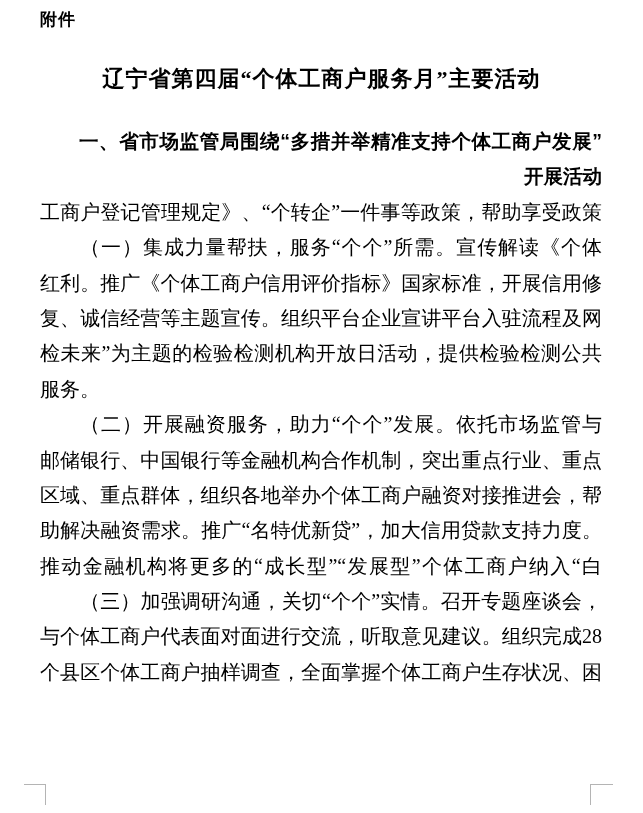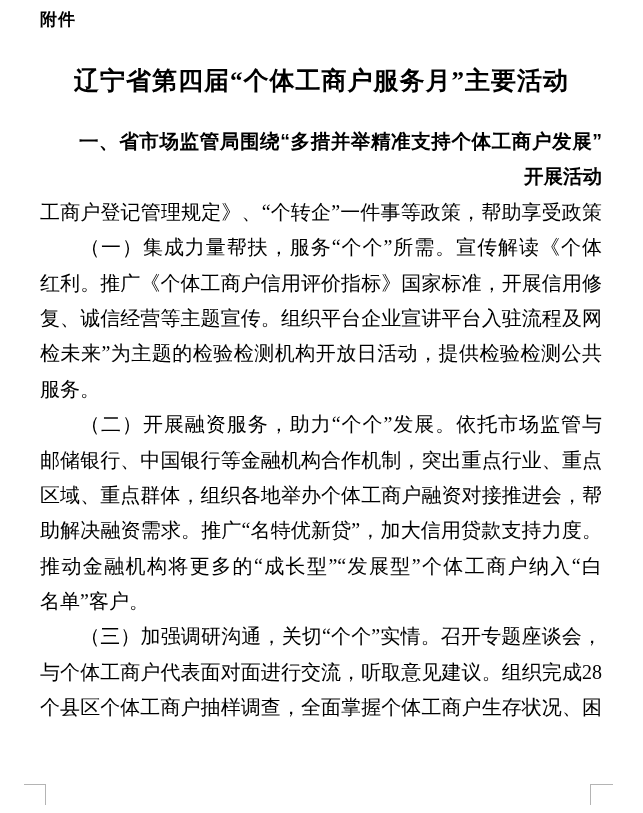--- a/index.html
+++ b/index.html
@@ -26,21 +26,21 @@
     letter-spacing: 1px;
   }
   .doc-title {
     position: absolute;
     left: 0;
     right: 0;
     top: 64px;
     text-align: center;
     font-family: "Liberation Serif", "DejaVu Serif", serif;
     font-weight: bold;
-    font-size: 25px;
+    font-size: 22px;
     letter-spacing: 1px;
     white-space: nowrap;
   }
   .content {
     position: absolute;
     left: 40px;
     top: 124px;
     width: 562px;
   }
   .ln {
@@ -101,21 +101,20 @@
     <div class="ln just">红利。推广《个体工商户信用评价指标》国家标准，开展信用修</div>
     <div class="ln just">复、诚信经营等主题宣传。组织平台企业宣讲平台入驻流程及网</div>
     <div class="ln just">检未来”为主题的检验检测机构开放日活动，提供检验检测公共</div>
     <div class="ln">服务。</div>
 
     <div class="ln just ind">（二）开展融资服务，助力“个个”发展。依托市场监管与</div>
     <div class="ln just">邮储银行、中国银行等金融机构合作机制，突出重点行业、重点</div>
     <div class="ln just">区域、重点群体，组织各地举办个体工商户融资对接推进会，帮</div>
     <div class="ln just">助解决融资需求。推广“名特优新贷”，加大信用贷款支持力度。</div>
     <div class="ln just">推动金融机构将更多的“成长型”“发展型”个体工商户纳入“白</div>
-    <div class="ln">名单”客户。</div>
 
     <div class="ln just ind">（三）加强调研沟通，关切“个个”实情。召开专题座谈会，</div>
     <div class="ln just">与个体工商户代表面对面进行交流，听取意见建议。组织完成28</div>
     <div class="ln just">个县区个体工商户抽样调查，全面掌握个体工商户生存状况、困</div>
 
   </div>
 
   <div class="corner-mark bl"></div>
   <div class="corner-mark br"></div>
 

